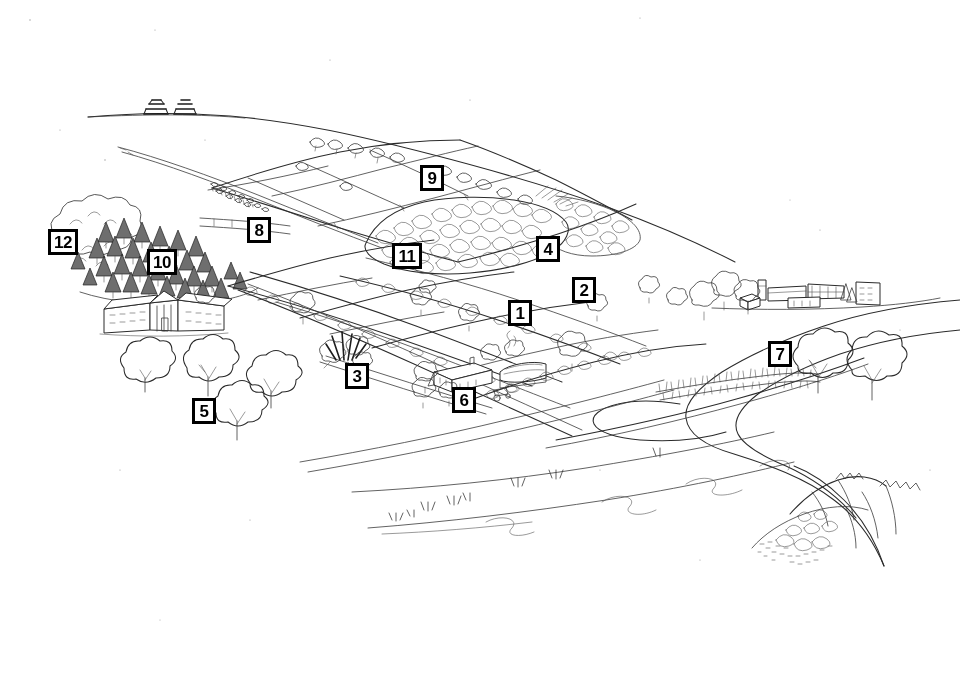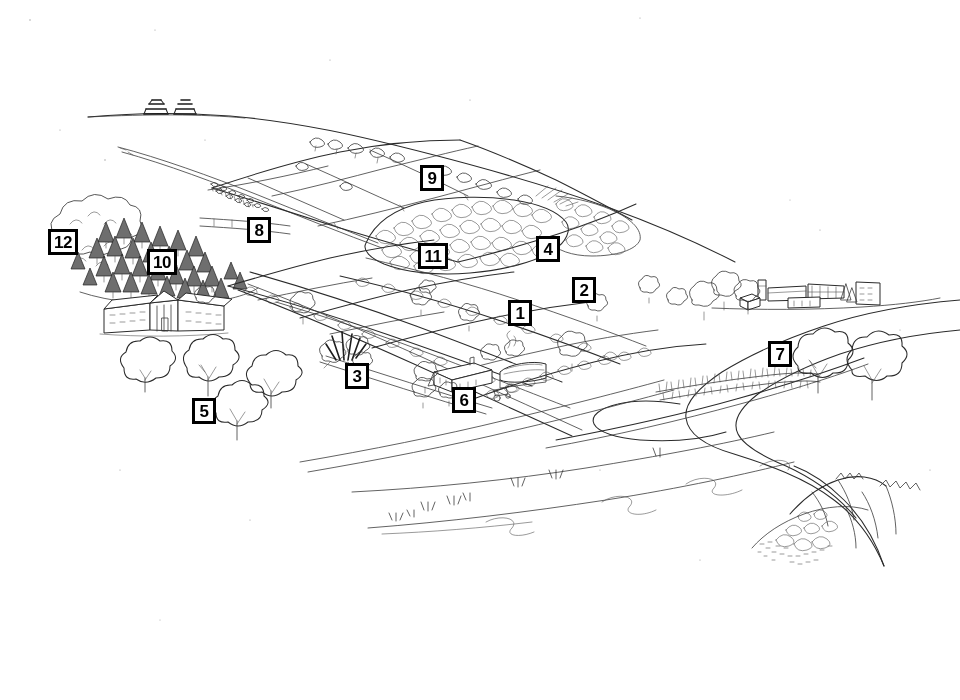--- a/index.html
+++ b/index.html
@@ -694,17 +694,17 @@
     <div class="callout" style="left:508px; top:300px;">1</div>
     <div class="callout" style="left:572px; top:277px;">2</div>
     <div class="callout" style="left:345px; top:363px;">3</div>
     <div class="callout" style="left:536px; top:236px;">4</div>
     <div class="callout" style="left:192px; top:398px;">5</div>
     <div class="callout" style="left:452px; top:387px;">6</div>
     <div class="callout" style="left:768px; top:341px;">7</div>
     <div class="callout" style="left:247px; top:217px;">8</div>
     <div class="callout" style="left:420px; top:165px;">9</div>
     <div class="callout wide" style="left:147px; top:249px;">10</div>
-    <div class="callout wide" style="left:418px; top:243px;">11</div>
+    <div class="callout wide" style="left:392px; top:243px;">11</div>
     <div class="callout wide" style="left:48px; top:229px;text-align:right;">12</div>
   </div>
 
 </div>
 
 </body></html>

